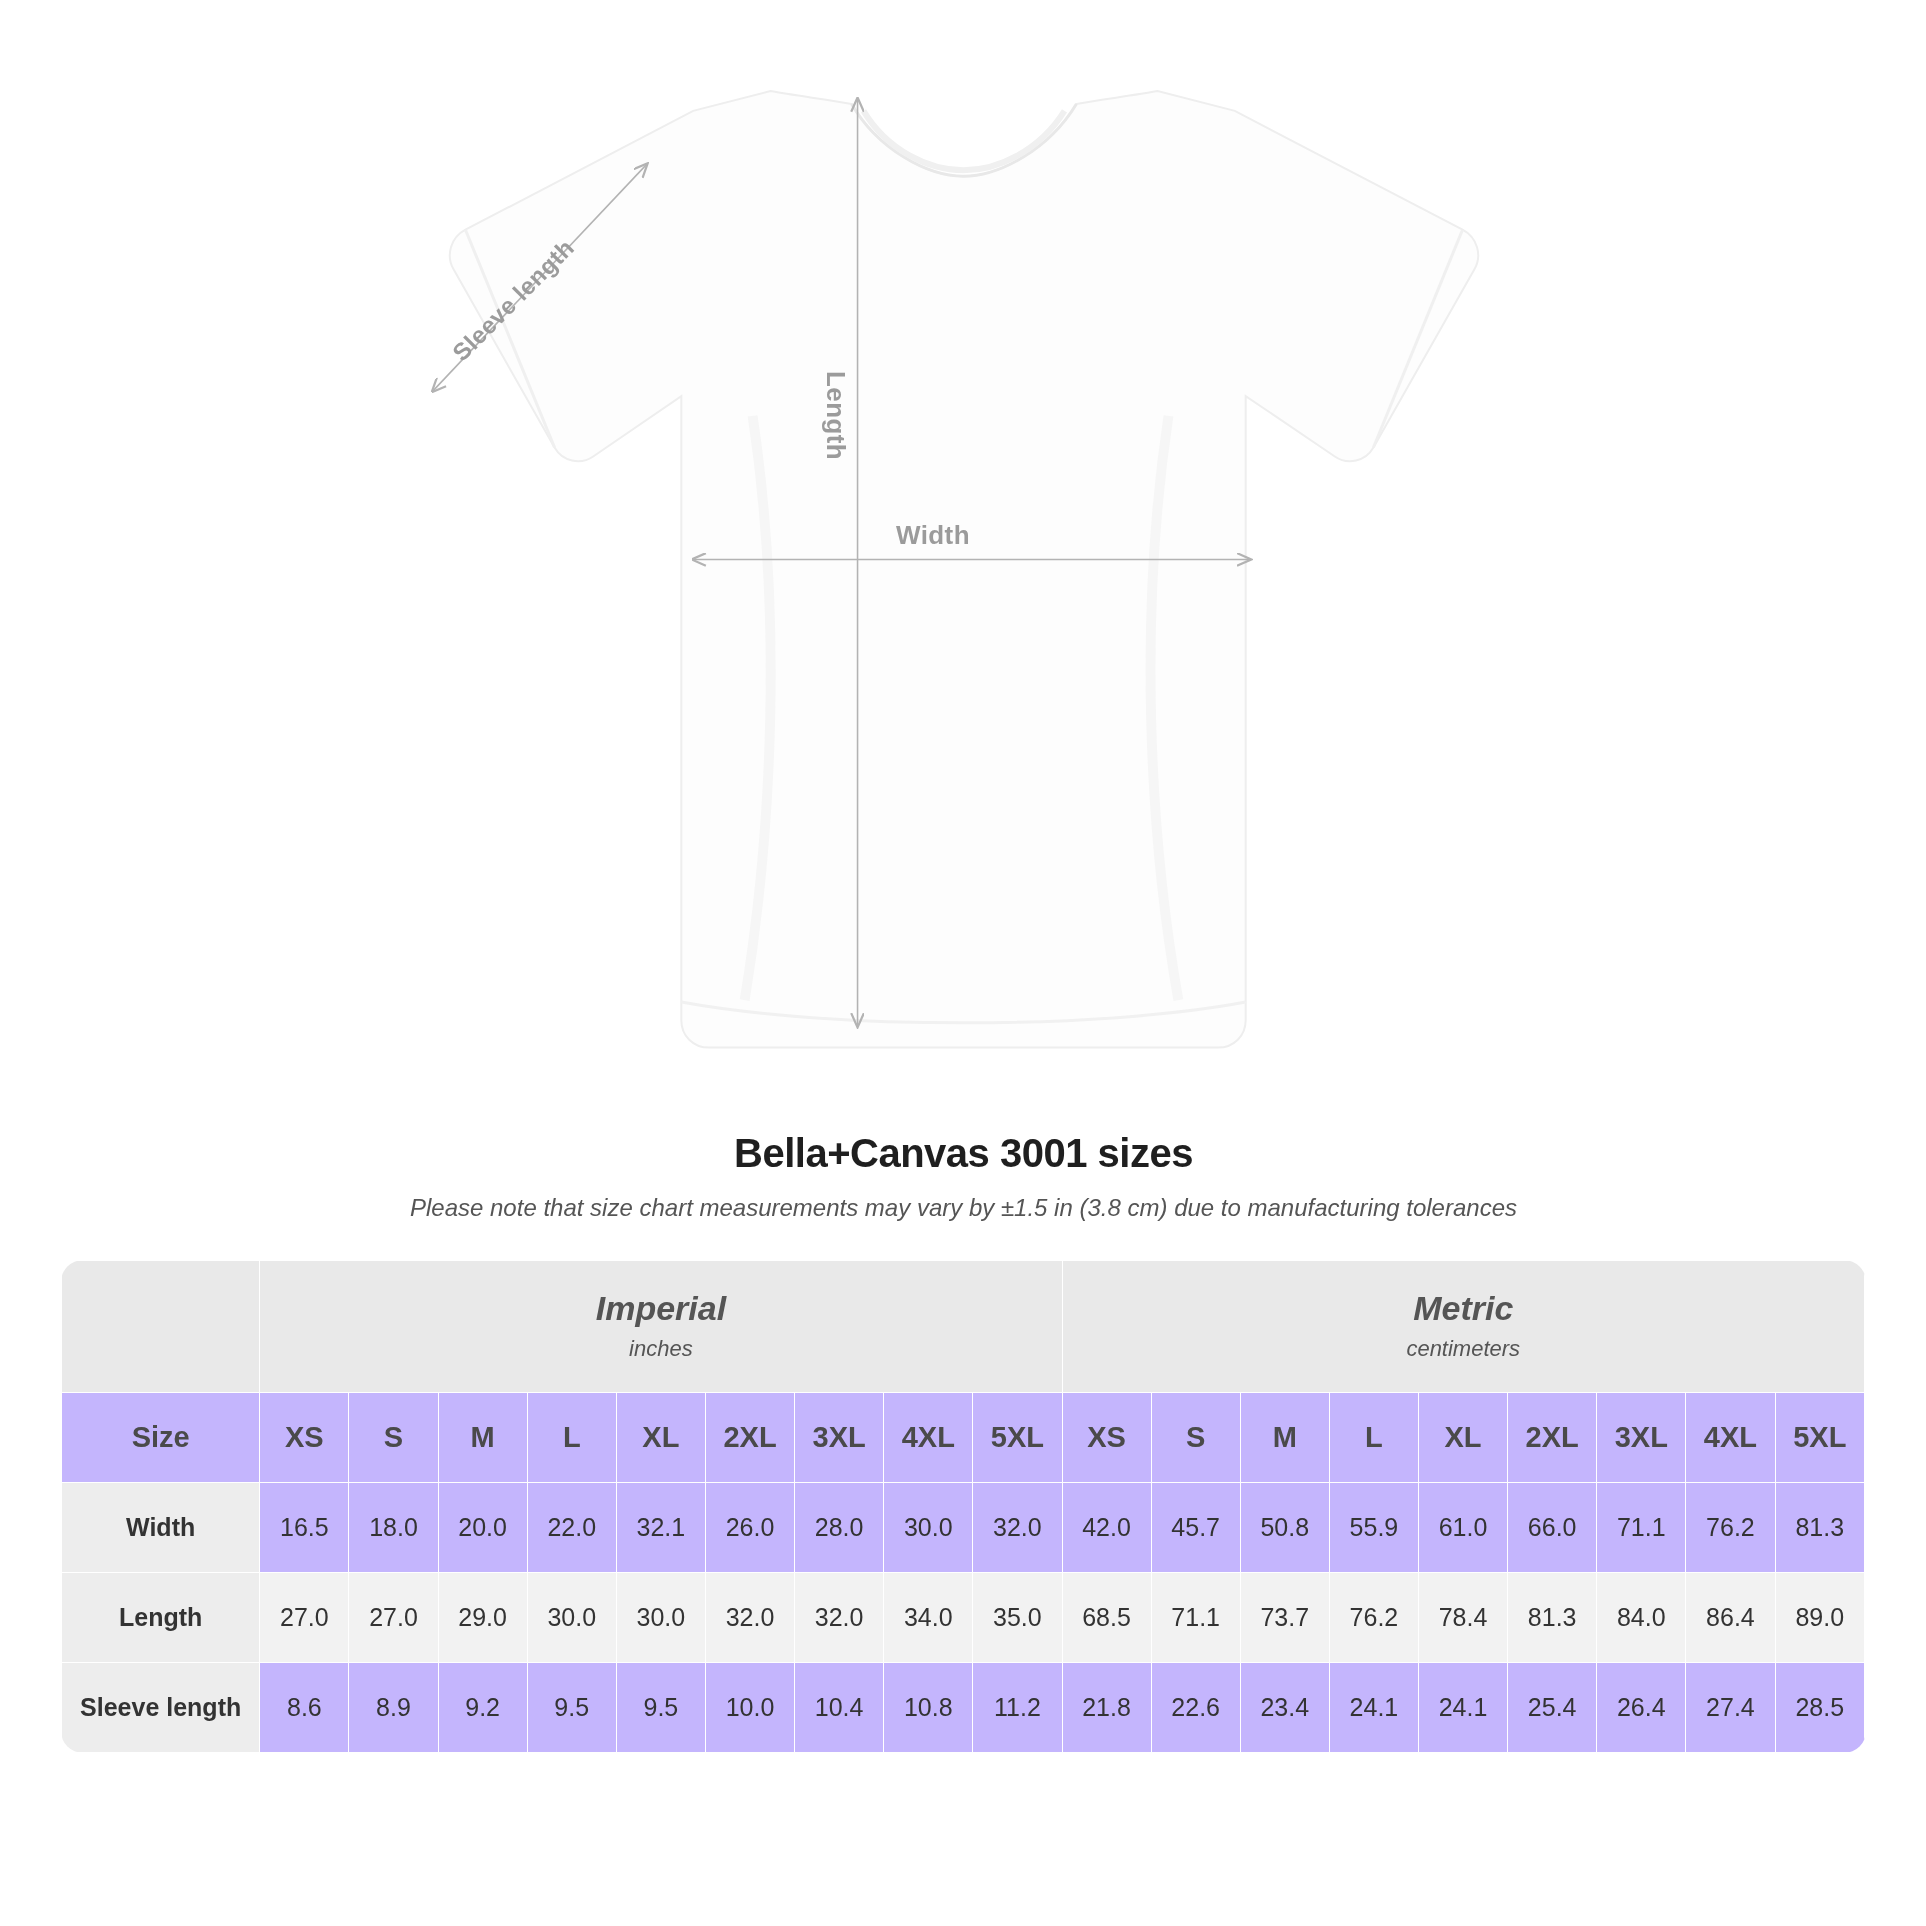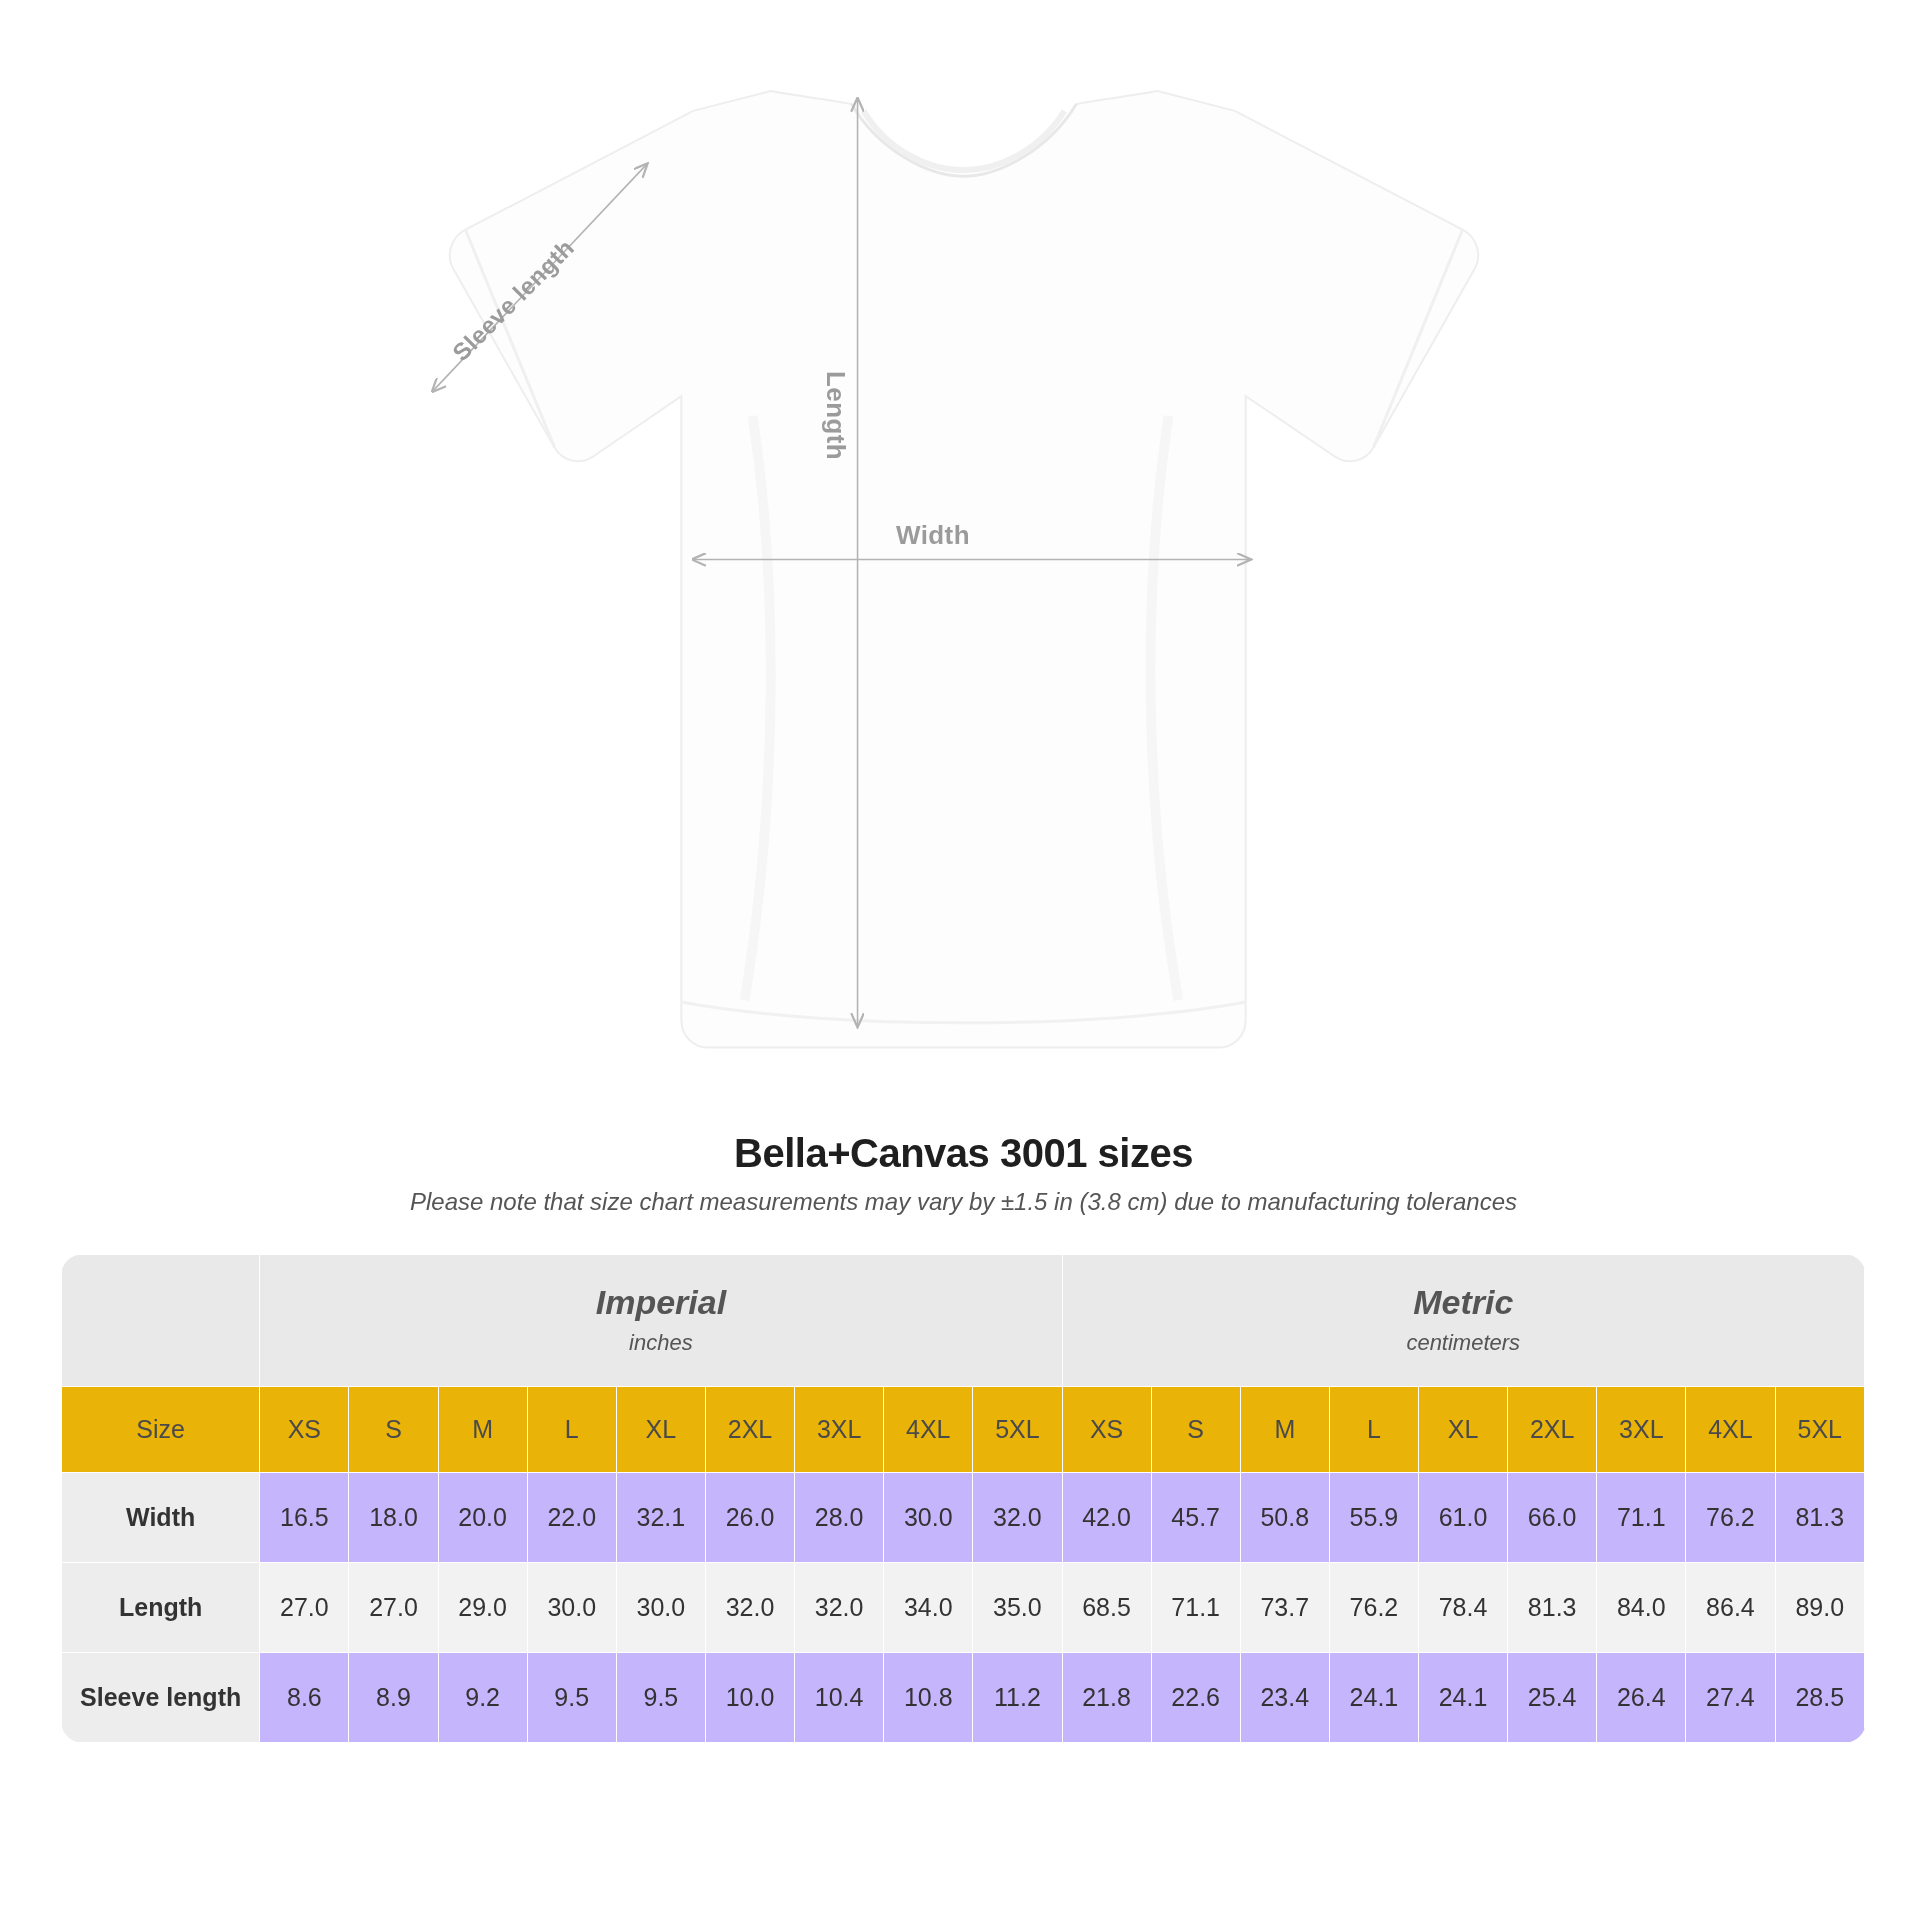--- a/index.html
+++ b/index.html
@@ -66,21 +66,21 @@
   .chart-title {
     font-size: 40px;
     font-weight: bold;
     color: #1f1f1f;
     letter-spacing: -0.5px;
   }
   .chart-note {
     font-size: 24px;
     font-style: italic;
     color: #555555;
-    margin-top: 12px;
+    margin-top: 18px;
   }
 
   
   .table-wrap {
     margin: 38px 61px 0 61px;
     border-radius: 22px;
     overflow: hidden;
     background: #ffffff;
   }
   table.size-table {
@@ -105,24 +105,24 @@
     color: #555555;
     line-height: 1.25;
   }
   .unit-sub {
     font-size: 22px;
     font-style: italic;
     color: #555555;
     margin-top: 6px;
   }
   .hdr-row td {
-    background: #eab308;
+    background: #c4b5fd;
     padding: 28px 0;
-    font-size: 25px;
-    font-weight: normal;
+    font-size: 29px;
+    font-weight: bold;
     color: #4a4a4a;
   }
   .row-label {
     background: #ededed !important;
     font-size: 25px;
     font-weight: bold;
     color: #4a4a4a;
     padding: 30px 0;
   }
   .data-row td {

